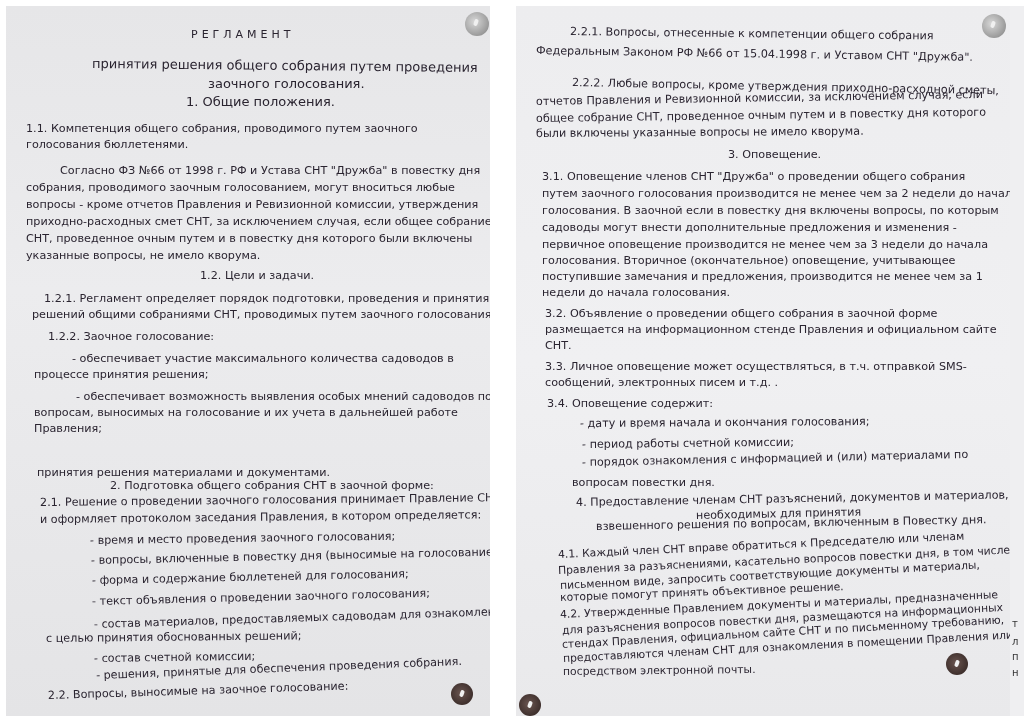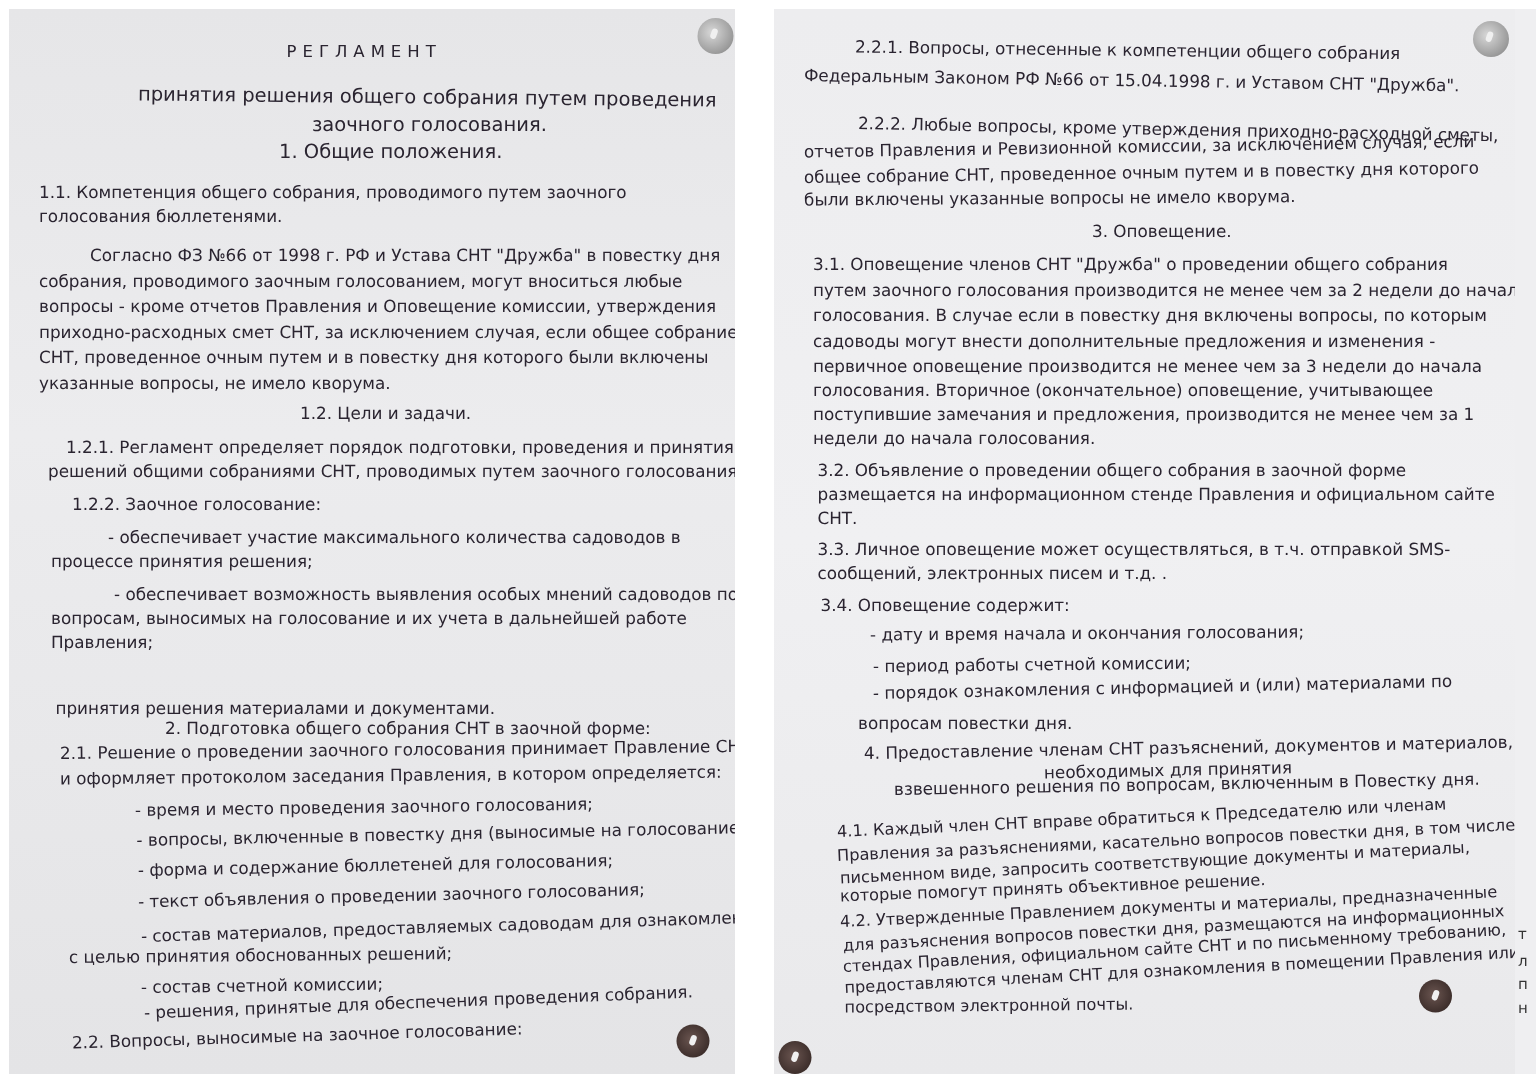--- a/index.html
+++ b/index.html
@@ -26,21 +26,21 @@
   <div class="pin silver" style="left:459px;top:6px;"></div>
   <div class="t title" style="left:185px;top:22px;">РЕГЛАМЕНТ</div>
   <div class="t sub" style="left:86px;top:53px;transform:rotate(0.6deg);">принятия решения общего собрания путем проведения</div>
   <div class="t sub" style="left:178px;top:71px;margin-left:24px;">заочного голосования.</div>
   <div class="t sub" style="left:180px;top:89px;">1. Общие положения.</div>
 
   <div class="t" style="left:20px;top:116px;">1.1.     Компетенция общего собрания, проводимого путем заочного</div>
   <div class="t" style="left:20px;top:132px;">голосования бюллетенями.</div>
   <div class="t" style="left:54px;top:158px;">Согласно ФЗ №66 от 1998 г. РФ и Устава СНТ "Дружба" в повестку дня</div>
   <div class="t" style="left:20px;top:175px;">собрания, проводимого заочным голосованием, могут вноситься любые</div>
-  <div class="t" style="left:20px;top:192px;">вопросы -  кроме отчетов Правления и Оповещение комиссии, утверждения</div>
+  <div class="t" style="left:20px;top:192px;">вопросы -  кроме отчетов Правления и Ревизионной комиссии, утверждения</div>
   <div class="t" style="left:20px;top:209px;">приходно-расходных смет СНТ, за исключением случая, если общее собрание</div>
   <div class="t" style="left:20px;top:226px;">СНТ, проведенное очным путем и в повестку дня которого  были включены</div>
   <div class="t" style="left:20px;top:243px;">указанные вопросы, не имело кворума.</div>
   <div class="t" style="left:194px;top:263px;">1.2.     Цели и задачи.</div>
   <div class="t" style="left:38px;top:286px;">1.2.1. Регламент определяет порядок подготовки, проведения и принятия</div>
   <div class="t" style="left:26px;top:302px;">решений общими собраниями СНТ, проводимых путем заочного голосования.</div>
   <div class="t" style="left:42px;top:324px;">1.2.2. Заочное голосование:</div>
   <div class="t" style="left:66px;top:346px;">-  обеспечивает участие максимального количества садоводов    в</div>
   <div class="t" style="left:28px;top:362px;">процессе принятия решения;</div>
   <div class="t" style="left:70px;top:384px;">-  обеспечивает возможность выявления особых мнений садоводов по</div>
@@ -66,21 +66,21 @@
   <div class="pin silver" style="left:466px;top:8px;"></div>
   <div class="t" style="left:54px;top:19px;transform:rotate(0.7deg);transform-origin:left;">2.2.1. Вопросы, отнесенные к компетенции общего собрания</div>
   <div class="t" style="left:20px;top:38px;transform:rotate(0.9deg);transform-origin:left;">Федеральным Законом РФ №66 от 15.04.1998 г. и Уставом СНТ "Дружба".</div>
   <div class="t" style="left:56px;top:70px;transform:rotate(1.1deg);transform-origin:left;">2.2.2. Любые вопросы, кроме утверждения приходно-расходной сметы,</div>
   <div class="t" style="left:20px;top:89px;transform:rotate(-0.9deg);transform-origin:left;">отчетов Правления и Ревизионной комиссии,  за исключением случая, если</div>
   <div class="t" style="left:20px;top:106px;transform:rotate(-0.8deg);transform-origin:left;">общее собрание СНТ, проведенное очным путем и в повестку дня которого</div>
   <div class="t" style="left:20px;top:121px;transform:rotate(-0.4deg);transform-origin:left;">были включены указанные вопросы не имело кворума.</div>
   <div class="t" style="left:212px;top:142px;">3. Оповещение.</div>
   <div class="t" style="left:26px;top:164px;">3.1.     Оповещение членов СНТ "Дружба" о проведении общего собрания</div>
   <div class="t" style="left:26px;top:181px;">путем заочного голосования производится не менее чем за 2 недели до начала</div>
-  <div class="t" style="left:26px;top:198px;">голосования. В случае если в повестку дня включены вопросы, по которым</div>
+  <div class="t" style="left:26px;top:198px;">голосования. В заочной если в повестку дня включены вопросы, по которым</div>
   <div class="t" style="left:26px;top:215px;">садоводы могут внести дополнительные предложения и изменения -</div>
   <div class="t" style="left:26px;top:232px;">первичное оповещение производится не менее чем за 3 недели до начала</div>
   <div class="t" style="left:26px;top:248px;">голосования. Вторичное (окончательное) оповещение, учитывающее</div>
   <div class="t" style="left:26px;top:264px;">поступившие замечания и предложения, производится не менее чем за 1</div>
   <div class="t" style="left:26px;top:280px;">недели до начала голосования.</div>
   <div class="t" style="left:29px;top:301px;">3.2.     Объявление о проведении общего собрания в заочной форме</div>
   <div class="t" style="left:29px;top:317px;">размещается на информационном стенде Правления и официальном сайте</div>
   <div class="t" style="left:29px;top:333px;">СНТ.</div>
   <div class="t" style="left:29px;top:354px;">3.3.     Личное оповещение может осуществляться, в т.ч. отправкой SMS-</div>
   <div class="t" style="left:29px;top:370px;">сообщений, электронных писем и т.д. .</div>

